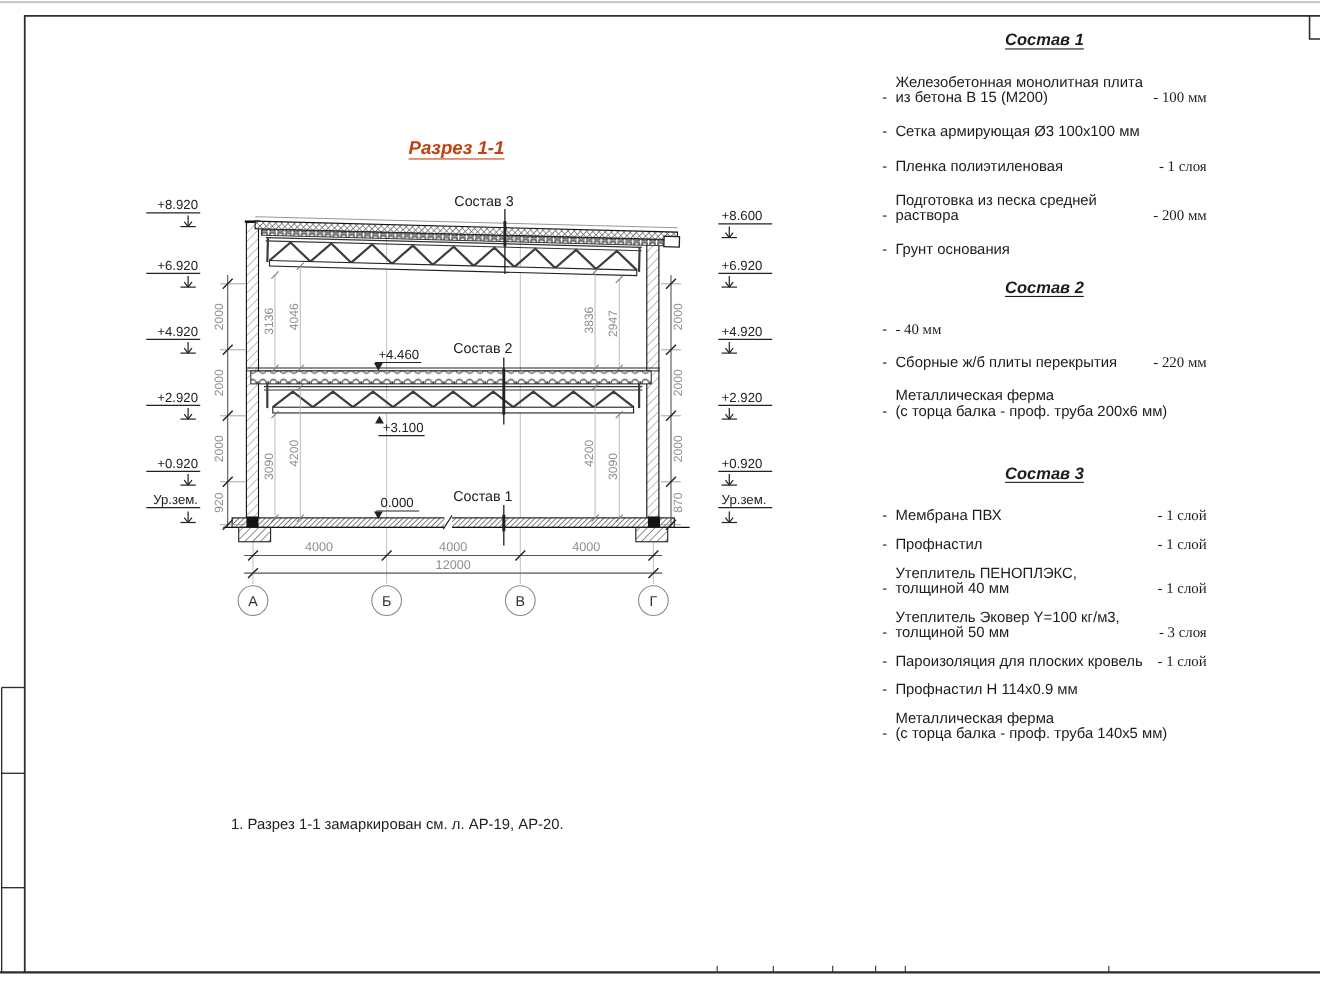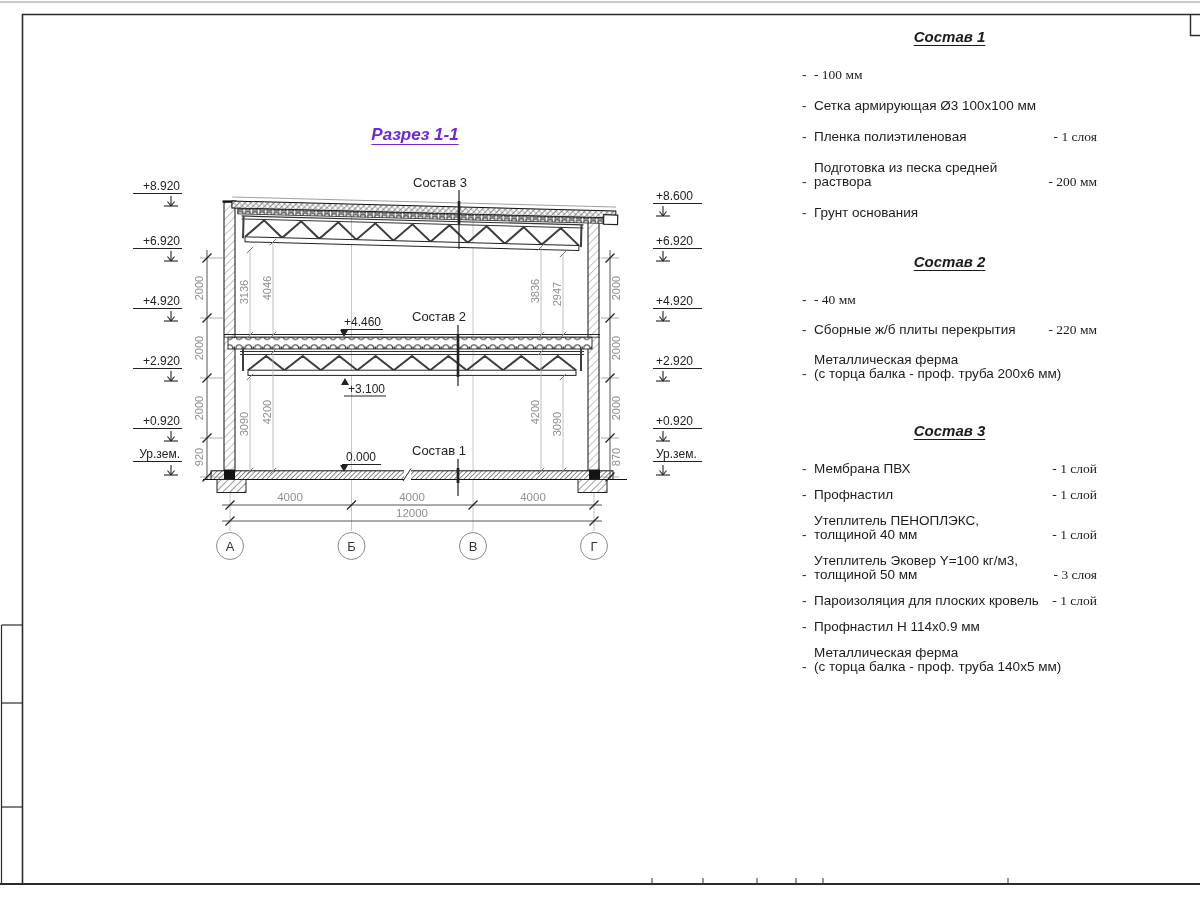--- a/index.html
+++ b/index.html
@@ -1,21 +1,21 @@
 <!DOCTYPE html>
 <html><head>
 <meta charset="utf-8">
 <style>
   html,body{margin:0;padding:0;background:#e8e8e8;}
   .sheet{position:relative;width:1200px;height:900px;background:#ffffff;overflow:hidden;
          font-family:"Liberation Sans",sans-serif;color:#1a1a1a;}
   svg{position:absolute;left:0;top:0;}
   .overlay{position:absolute;}
   .dwg-title{font-size:17px;font-style:italic;font-weight:bold;text-decoration:underline;
-             text-underline-offset:4px;text-align:center;color:#6d28d9;}
+             text-underline-offset:4px;text-align:center;color:#c2410c;}
   .spec-block{position:absolute;width:295px;font-size:13.5px;line-height:14px;color:#1c1c1c;}
   .spec-title{text-align:center;font-size:15px;font-style:italic;font-weight:bold;
               text-decoration:underline;text-underline-offset:3px;margin-bottom:24px;}
   .spec-item{display:flex;align-items:flex-end;}
   .mb17 .spec-item{margin-bottom:17px;}
   .mb16 .spec-item{margin-bottom:16px;}
   .mb12 .spec-item{margin-bottom:12px;}
   .dash{width:12px;flex:none;}
   .lbl{flex:1;white-space:pre-line;padding-right:4px;}
   .val{white-space:nowrap;text-align:center;font-family:Liberation Serif, serif;}
@@ -312,20 +312,22 @@
     </g>
   </g>
 </svg>
 
 <div class="overlay dwg-title" style="left:335px;top:125px;width:160px;">Разрез 1-1</div>
 
 <div class="spec-block mb17" style="left:802px;top:30px;">
   <div class="spec-title">Состав 1</div>
   <div class="spec-item">
     <span class="dash">-</span>
+    <span class="lbl">Железобетонная монолитная плита
+из бетона В 15 (М200)</span>
     <span class="val">- 100 мм</span>
   </div>
   <div class="spec-item">
     <span class="dash">-</span>
     <span class="lbl">Сетка армирующая Ø3 100х100 мм</span>
     <span class="val"></span>
   </div>
   <div class="spec-item">
     <span class="dash">-</span>
     <span class="lbl">Пленка полиэтиленовая</span>
@@ -398,14 +400,15 @@
     <span class="val"></span>
   </div>
   <div class="spec-item">
     <span class="dash">-</span>
     <span class="lbl">Металлическая ферма
 (с торца балка - проф. труба 140х5 мм)</span>
     <span class="val"></span>
   </div>
 </div>
 
+<div class="note" style="left:210px;top:742px;">1. Разрез 1-1 замаркирован см. л. АР-19, АР-20.</div>
 
 </div>
 
 </body></html>

